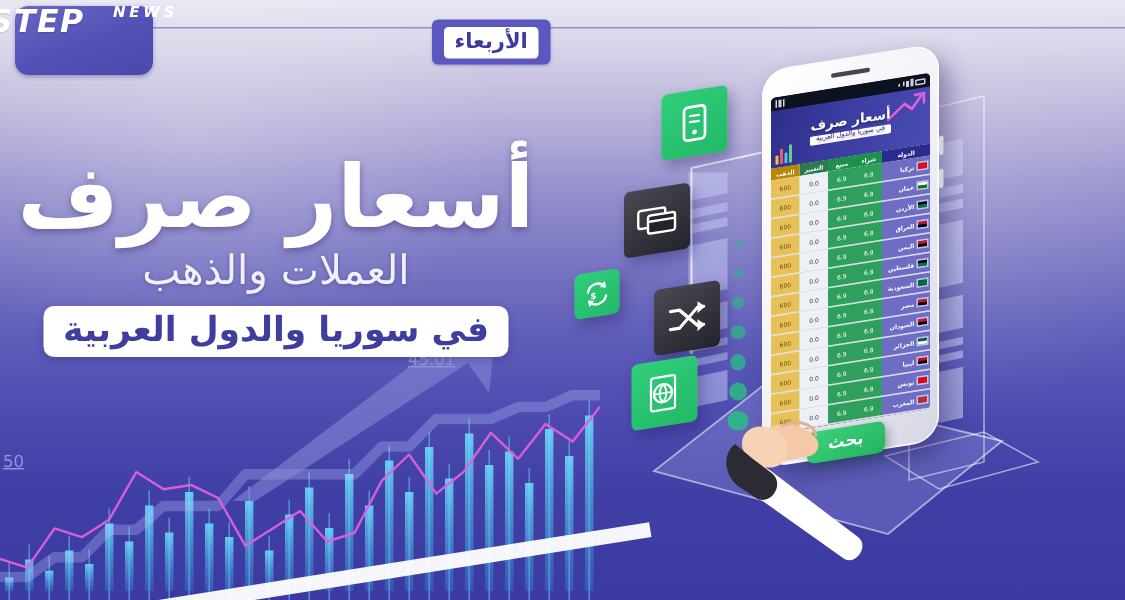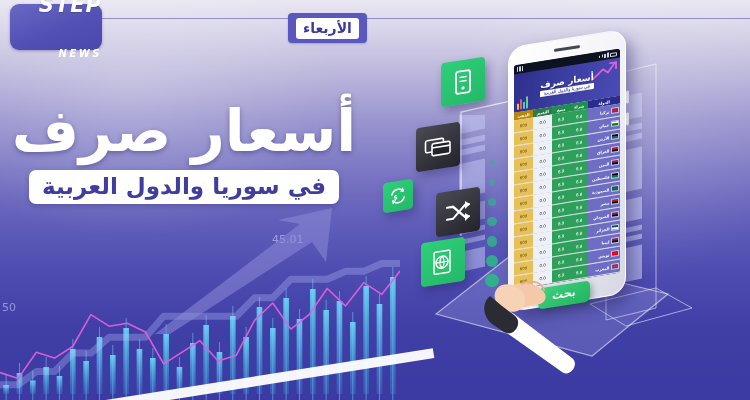--- a/index.html
+++ b/index.html
@@ -41,41 +41,40 @@
     background:rgba(80,76,170,.55);
   }
 
   
   .logo{
     position:absolute; left:10px; top:4px;
     width:92px; height:46px;
     background:linear-gradient(160deg,#6a68c4 0%,#5250b4 55%,#4a48ae 100%);
     border-radius:9px;
     box-shadow:0 1px 3px rgba(40,38,100,.35);
-    display:flex; flex-direction:column;
-    align-items:flex-end; justify-content:center;
+    display:flex; flex-direction:row;
+    align-items:flex-start; justify-content:center;
     gap:1px;
   }
   .logo-step{
     color:#ffffff;
     font-size:21px; font-weight:bold;
     letter-spacing:1px;
     font-style:italic;
     font-family:"DejaVu Sans", sans-serif;
     line-height:1;
     text-shadow:0 1px 1px rgba(0,0,0,.18);
   }
   .logo-news{
     color:#ffffff;
     font-size:10px; font-weight:bold;
     letter-spacing:2.5px;
     font-style:italic;
     line-height:1;
     padding-left:18px;
-    margin-top:32px;
   }
 
   
   .date-badge{
     position:absolute; left:288px; top:13px;
     height:30px;
     background:#5b57bf;
     border-radius:4px;
     display:flex; align-items:center;
     padding:0 8px; gap:8px;
@@ -132,20 +131,21 @@
   .chart-bg{
     position:absolute; left:0; bottom:0;
     width:400px; height:175px;
     overflow:hidden;
   }
   .chart-axis-label{
     position:absolute;
     color:rgba(210,215,255,.55);
     font-size:11px;
     font-family:"DejaVu Sans", sans-serif;
+    text-decoration:underline;
   }
 
   
   .slash{
     position:absolute; left:-20px; bottom:-30px;
     width:460px; height:10px;
     background:#ffffff;
     transform:rotate(-9deg);
     transform-origin:left bottom;
     opacity:.95;
@@ -743,20 +743,21 @@
     <div class="logo-step">STEP</div>
     <div class="logo-news">NEWS</div>
   </div>
 
   <div class="date-badge">
     <span class="date-day">الأربعاء</span>
   </div>
 
   <div class="headline-wrap">
     <div class="h-main">أسعار صرف</div>
+    <div class="h-sub">العملات والذهب</div>
     <div class="h-pill-row">
       <div class="h-pill">في سوريا والدول العربية</div>
     </div>
   </div>
 
 <div class="dot" style="width: 5px; height: 5px; background: rgb(47, 180, 137); left: 489.5px; top: 160px; opacity: 0.55;"></div>
     <div class="dot" style="width: 6.4px; height: 6.4px; background: rgb(47, 180, 137); left: 488.8px; top: 179px; opacity: 0.62;"></div>
     <div class="dot" style="width: 7.8px; height: 7.8px; background: rgb(47, 180, 137); left: 488.1px; top: 198px; opacity: 0.69;"></div>
     <div class="dot" style="width: 9.2px; height: 9.2px; background: rgb(47, 180, 137); left: 487.4px; top: 217px; opacity: 0.76;"></div>
     <div class="dot" style="width: 10.6px; height: 10.6px; background: rgb(47, 180, 137); left: 486.7px; top: 236px; opacity: 0.83;"></div>

